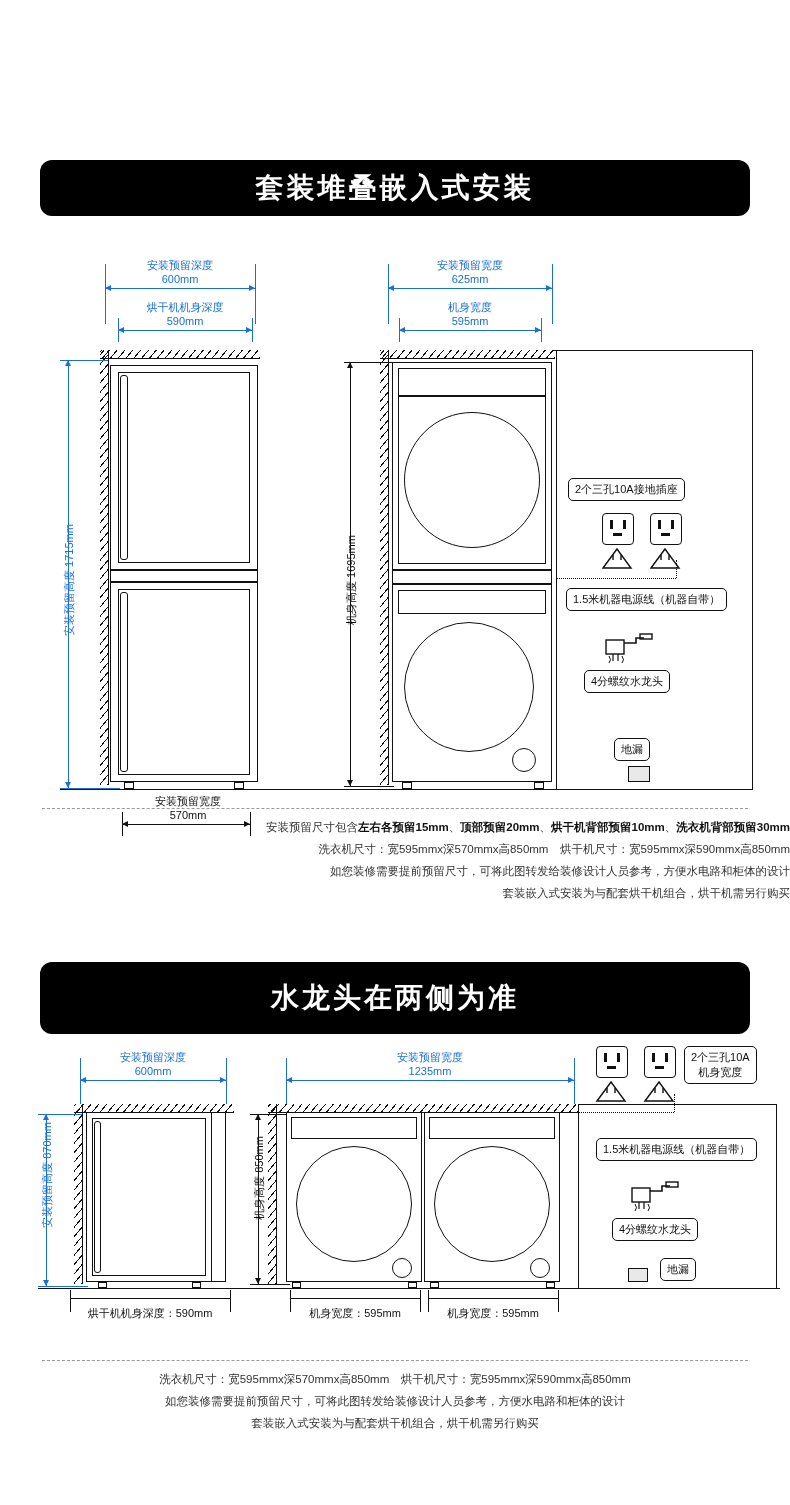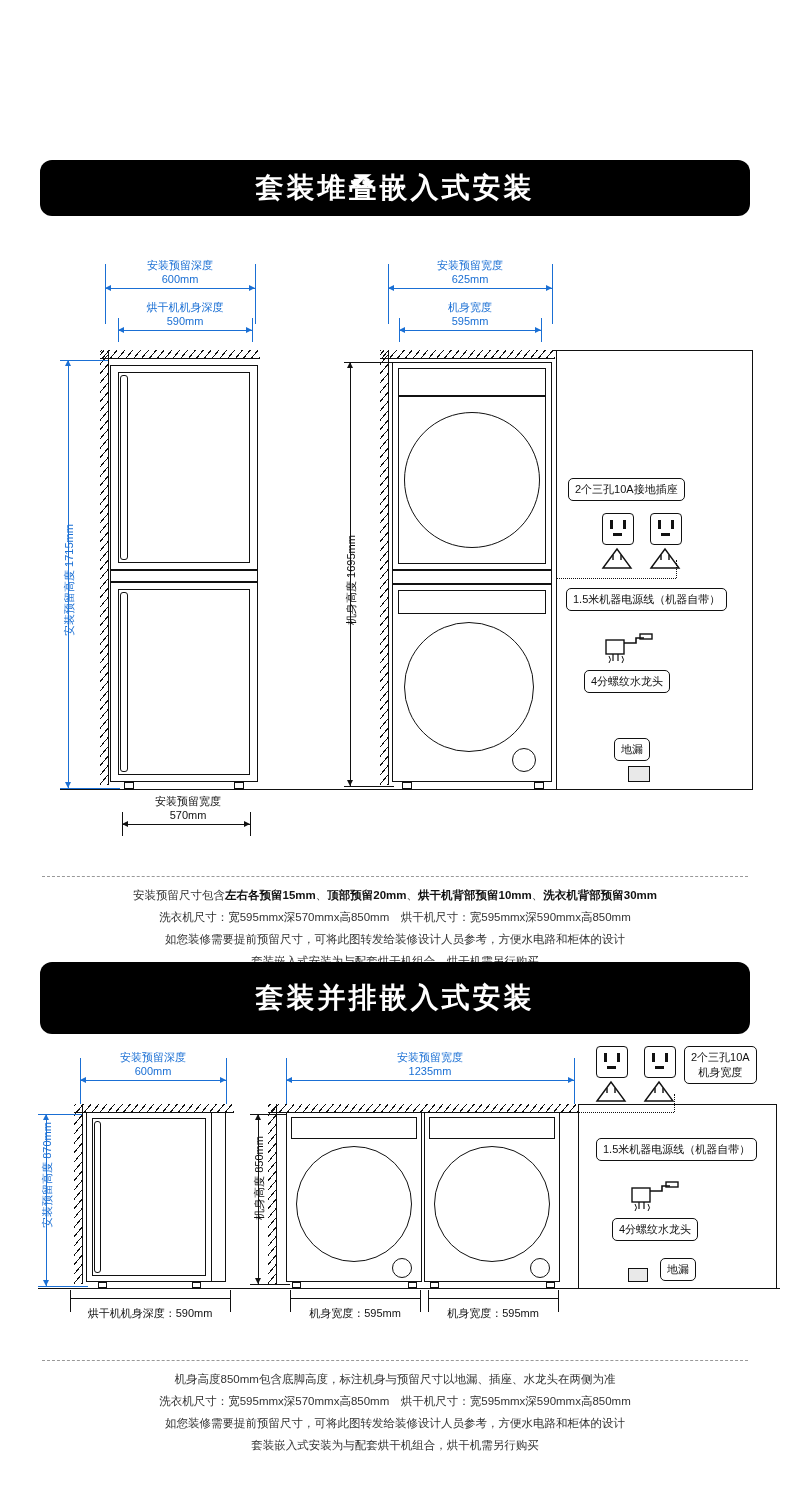--- a/index.html
+++ b/index.html
@@ -223,29 +223,29 @@
       <rect x="40" y="4" width="12" height="5" fill="none" stroke="#111" stroke-width="1.4"></rect>
       <path d="M13 24 v7 M18 24 v7" stroke="#111" stroke-width="1.2"></path>
       <path d="M9 26 q3 4 0 7 M22 26 q3 4 0 7" stroke="#111" stroke-width="1" fill="none"></path>
     </svg>
   </div>
   <div class="anno" style="left:584px;top:670px;">4分螺纹水龙头</div>
 
   <div class="anno" style="left:614px;top:738px;">地漏</div>
   <div class="thin" style="left:628px;top:766px;width:22px;height:16px;background:#e9e9e9;"></div>
 
-  <div class="notes" style="top:876px;">
+  <div class="notes" style="top:808px;text-align:right;">
     <div class="hr"></div>
     <p>安装预留尺寸包含<b>左右各预留15mm</b>、<b>顶部预留20mm</b>、<b>烘干机背部预留10mm</b>、<b>洗衣机背部预留30mm</b></p>
     <p>洗衣机尺寸：宽595mmx深570mmx高850mm　烘干机尺寸：宽595mmx深590mmx高850mm</p>
     <p>如您装修需要提前预留尺寸，可将此图转发给装修设计人员参考，方便水电路和柜体的设计</p>
     <p>套装嵌入式安装为与配套烘干机组合，烘干机需另行购买</p>
   </div>
 
-  <div class="section-pill" id="pill2">套装并排嵌入式安装</div>
+  <div class="section-pill" id="pill2">水龙头在两侧为准</div>
 
   <div class="dim-label" style="left:78px;top:1050px;width:150px;">安装预留深度</div>
   <div class="dim-label" style="left:78px;top:1064px;width:150px;">600mm</div>
   <div class="hline" style="left:80px;top:1080px;width:146px;"></div>
   <div class="arrowL" style="left:80px;top:1077px;"></div>
   <div class="arrowR" style="left:220px;top:1077px;"></div>
   <div class="tick" style="left:80px;top:1058px;height:46px;"></div>
   <div class="tick" style="left:226px;top:1058px;height:46px;"></div>
 
   <div class="hatch-top" style="left:74px;top:1104px;width:160px;"></div>
@@ -357,19 +357,18 @@
       <path d="M9 26 q3 4 0 7 M22 26 q3 4 0 7" stroke="#111" stroke-width="1" fill="none"></path>
     </svg>
   </div>
   <div class="anno" style="left:612px;top:1218px;">4分螺纹水龙头</div>
 
   <div class="anno" style="left:660px;top:1258px;">地漏</div>
   <div class="thin" style="left:628px;top:1268px;width:20px;height:14px;background:#e9e9e9;"></div>
 
   <div class="notes" style="top:1360px;">
     <div class="hr"></div>
-    <p>机身高度850mm包含底脚高度，标注机身与预留尺寸以地漏、插座、水龙头在两侧为准</p>
     <p>洗衣机尺寸：宽595mmx深570mmx高850mm　烘干机尺寸：宽595mmx深590mmx高850mm</p>
     <p>如您装修需要提前预留尺寸，可将此图转发给装修设计人员参考，方便水电路和柜体的设计</p>
     <p>套装嵌入式安装为与配套烘干机组合，烘干机需另行购买</p>
   </div>
 
 </div>
 
 </body></html>

